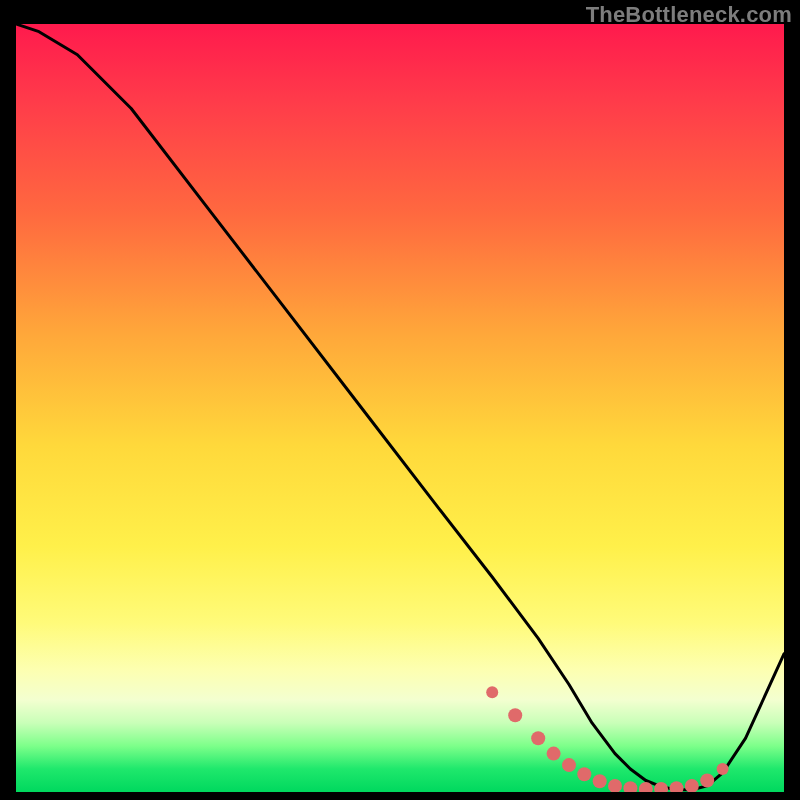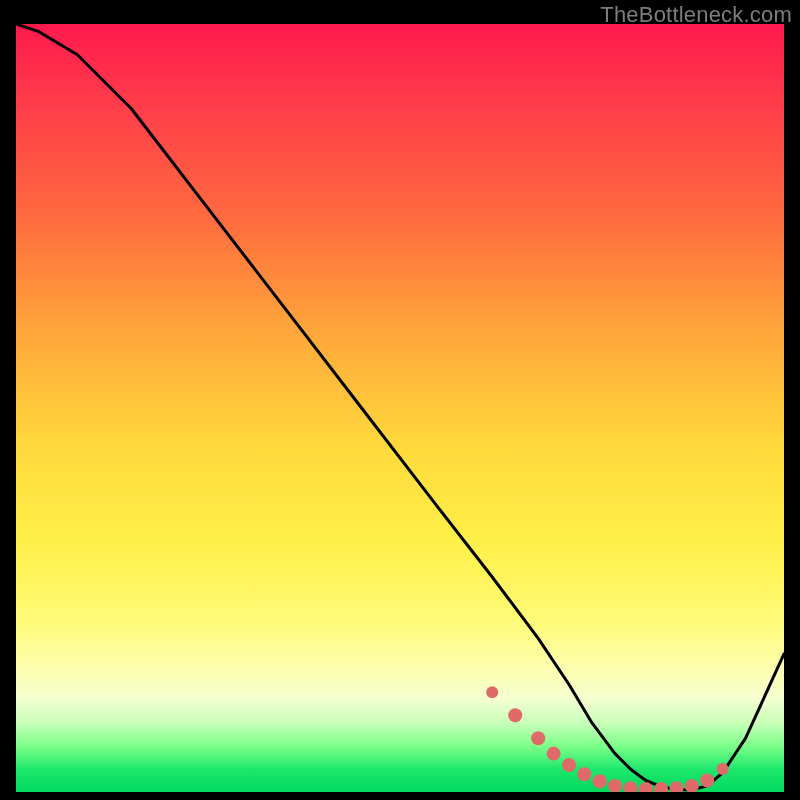--- a/index.html
+++ b/index.html
@@ -43,21 +43,21 @@
       #1fe86c 97%,
       #00d85e 100%
     );
   }
   .watermark {
     position: absolute;
     top: 2px;
     right: 8px;
     color: #7d7d7d;
     font-size: 22px;
-    font-weight: 400;
+    font-weight: 700;
     letter-spacing: 0.2px;
     user-select: none;
   }
   svg.curve {
     position: absolute;
     left: 0;
     top: 0;
     width: 768px;
     height: 768px;
     pointer-events: none;

